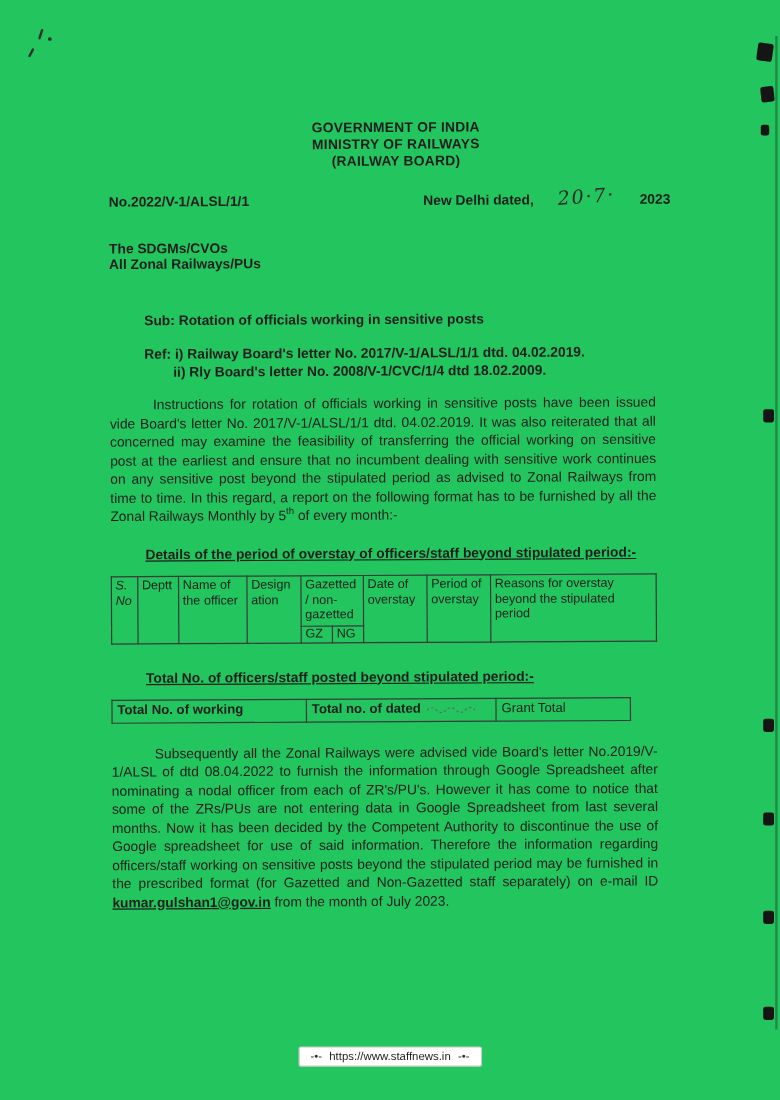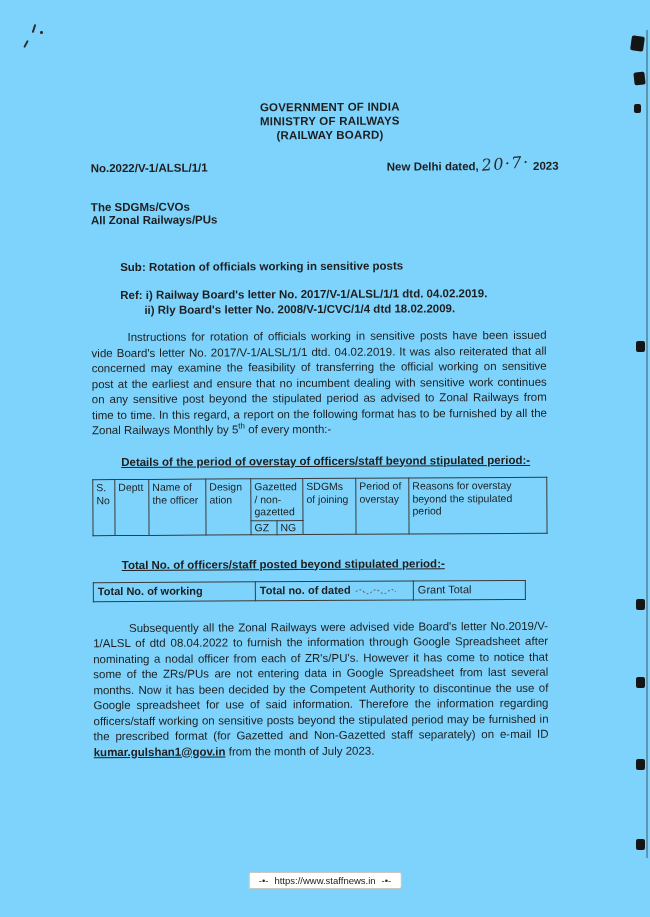--- a/index.html
+++ b/index.html
@@ -3,37 +3,37 @@
 <meta charset="utf-8">
 <style>
   * { margin:0; padding:0; box-sizing:border-box; }
   html,body { width:650px; }
   body {
     font-family:"Liberation Sans","DejaVu Sans",sans-serif;
     background:#ffffff;
   }
   .page {
     position:relative; width:650px; height:917px;
-    background:#7dd3fc; overflow:hidden; color:#1e1e1e;
+    background:#22c55e; overflow:hidden; color:#1e1e1e;
   }
   .content {
     position:absolute; left:92px; top:100px; width:455px;
     transform:rotate(-0.3deg);
     font-size:11.5px; line-height:15.5px;
   }
   .b { font-weight:bold; }
   .u { text-decoration:underline; }
 
   .header {
     text-align:center; font-weight:bold; font-size:11.5px;
     line-height:14px; letter-spacing:.2px; transform:translateX(12px);
   }
 
   .ref-row { display:flex; justify-content:space-between; align-items:baseline; margin-top:18px; }
-  .date-group { display:inline-flex; align-items:baseline; gap:1px; margin-right:-13px; }
+  .date-group { display:inline-flex; align-items:baseline; gap:18px; margin-right:-13px; }
   .handwritten {
     font-family:"DejaVu Serif",serif; font-style:italic;
     font-size:16px; line-height:12px; display:inline-block;
     transform:rotate(-4deg) translateY(-1px);
     letter-spacing:1.5px; padding:0 2px; color:#2a2a2a;
   }
 
   .addressee { margin-top:24px; line-height:13.5px; }
   .subject { margin-top:32px; padding-left:29px; }
   .refs { margin-top:13px; padding-left:29px; line-height:14.5px; }
@@ -46,21 +46,21 @@
   .table-heading { margin-top:16px; padding-left:29px; }
   .table-heading.second { margin-top:22px; }
 
   table { border-collapse:collapse; margin-top:9px; }
   .t1 { width:100%; table-layout:fixed; }
   .t1 th {
     border:1px solid #3a3a3a; font-weight:normal; text-align:left;
     vertical-align:top; padding:1px 3px; font-size:10.5px;
     line-height:12.5px; overflow-wrap:break-word;
   }
-  .t1 th.brk { word-break:break-all; }
+  .t1 th.brk { word-break:break-all;font-style:italic; }
   .t1 tr.r1 { height:42px; }
   .t1 tr.r2 { height:13px; }
   .t1 tr.r2 th { vertical-align:middle; padding:0 3px; }
 
   .t2 { width:432px; table-layout:fixed; }
   .t2 td {
     border:1px solid #3a3a3a; padding:1px 4px; font-size:11px;
     height:17px; vertical-align:top; white-space:nowrap; overflow:hidden;
   }
   .squiggle { margin-left:4px; vertical-align:middle; }
@@ -144,21 +144,21 @@
           <col style="width:53px">
           <col>
       </colgroup>
       <tbody>
         <tr class="r1">
           <th rowspan="2" class="brk">S.No</th>
           <th rowspan="2">Deptt</th>
           <th rowspan="2">Name of the officer</th>
           <th rowspan="2">Designation</th>
           <th colspan="2">Gazetted / non-gazetted</th>
-          <th rowspan="2">SDGMs of joining</th>
+          <th rowspan="2">Date of overstay</th>
           <th rowspan="2">Period of overstay</th>
           <th rowspan="2">Reasons for overstay beyond the stipulated period</th>
         </tr>
         <tr class="r2">
           <th>GZ</th>
           <th>NG</th>
         </tr>
       </tbody>
     </table>
 

